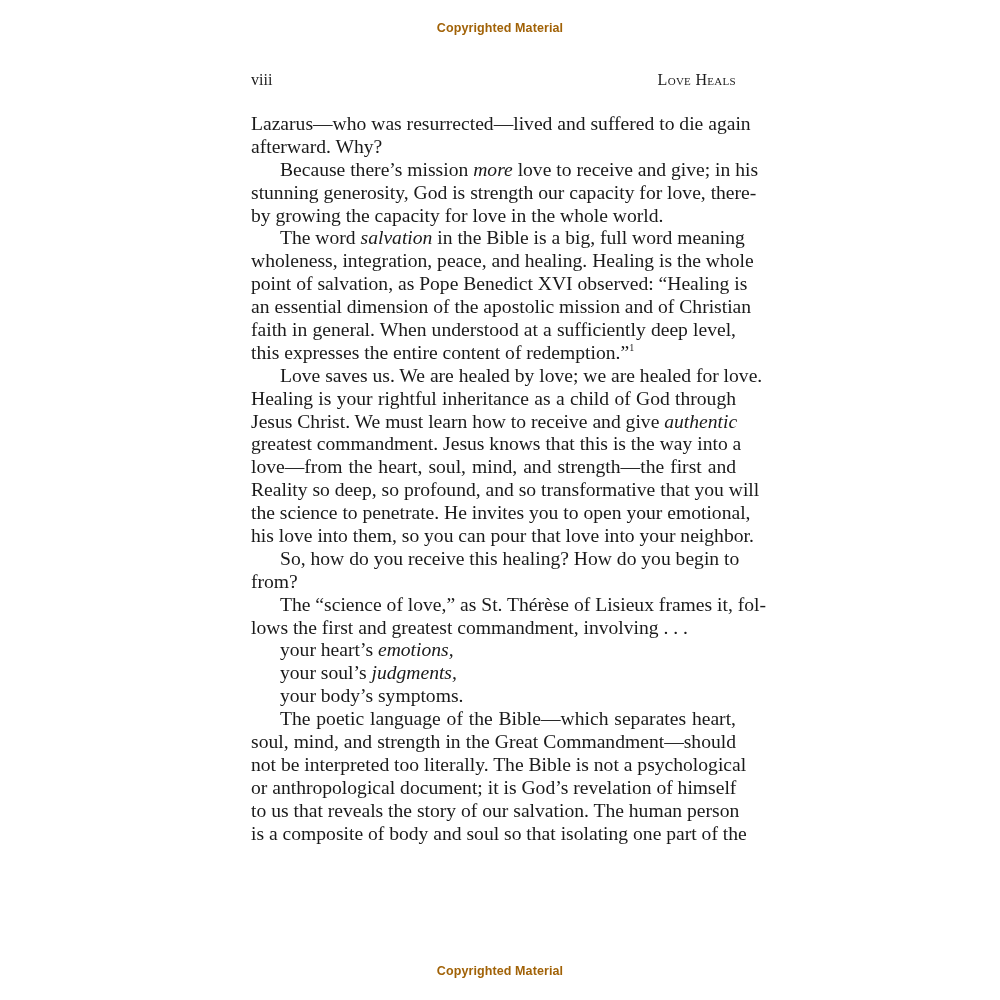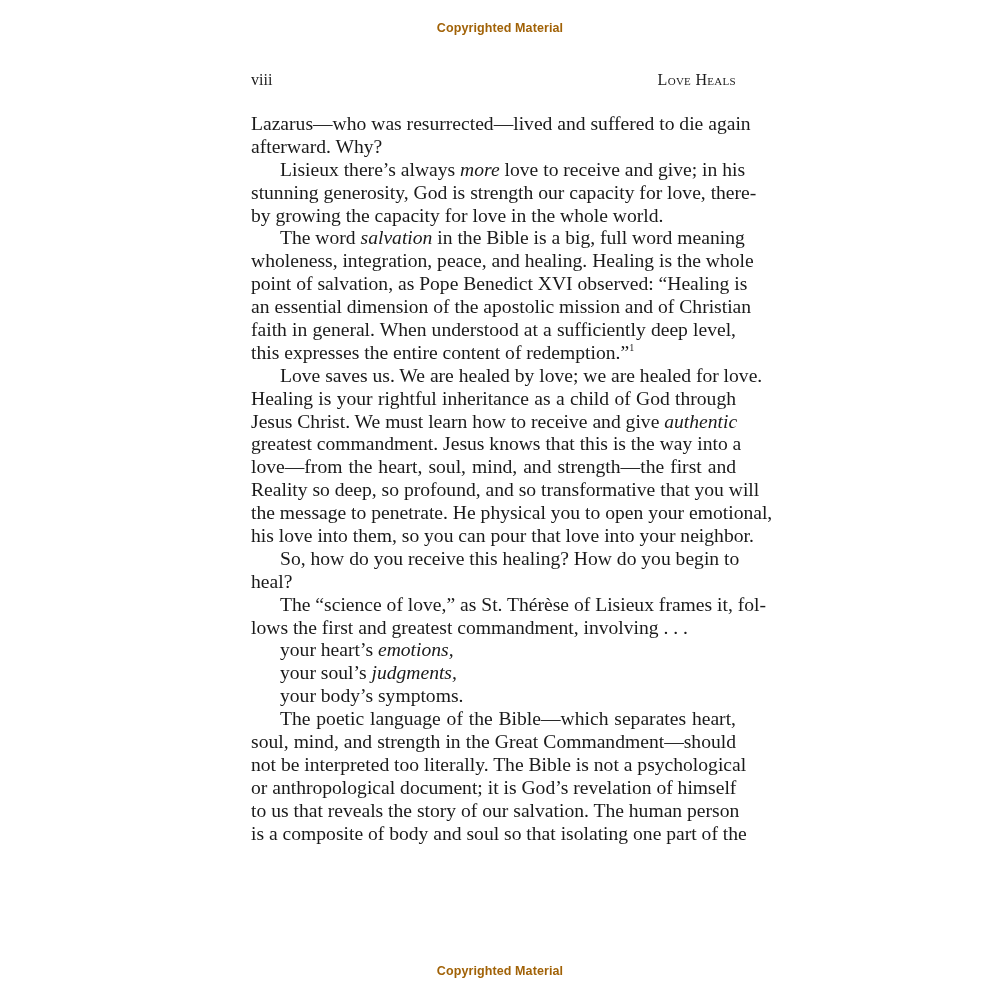--- a/index.html
+++ b/index.html
@@ -81,39 +81,39 @@
 <div class="watermark top">Copyrighted Material</div>
 
 <div class="running-head">
   <span class="folio">viii</span>
   <span class="book-title">Love Heals</span>
 </div>
 
 <div class="text-block" id="text-block">
     <span class="line"><span>Lazarus—who was resurrected—lived and suffered to die again</span></span>
     <span class="line last"><span>afterward. Why?</span></span>
-    <span class="line indent"><span>Lisieux there’s always </span><em>more</em><span> love to receive and give; in his</span></span>
+    <span class="line indent"><span>Because there’s mission </span><em>more</em><span> love to receive and give; in his</span></span>
     <span class="line"><span>stunning generosity, God is strength our capacity for love, there-</span></span>
     <span class="line last"><span>by growing the capacity for love in the whole world.</span></span>
     <span class="line indent"><span>The word </span><em>salvation</em><span> in the Bible is a big, full word meaning</span></span>
     <span class="line"><span>wholeness, integration, peace, and healing. Healing is the whole</span></span>
     <span class="line"><span>point of salvation, as Pope Benedict XVI observed: “Healing is</span></span>
     <span class="line"><span>an essential dimension of the apostolic mission and of Christian</span></span>
     <span class="line"><span>faith in general. When understood at a sufficiently deep level,</span></span>
     <span class="line last"><span>this expresses the entire content of redemption.”</span><sup class="note">1</sup></span>
     <span class="line indent"><span>Love saves us. We are healed by love; we are healed for love.</span></span>
     <span class="line"><span>Healing is your rightful inheritance as a child of God through</span></span>
     <span class="line"><span>Jesus Christ. We must learn how to receive and give </span><em>authentic</em></span>
     <span class="line"><span>greatest commandment. Jesus knows that this is the way into a</span></span>
     <span class="line"><span>love—from the heart, soul, mind, and strength—the first and</span></span>
     <span class="line"><span>Reality so deep, so profound, and so transformative that you will</span></span>
-    <span class="line"><span>the message to penetrate. He physical you to open your emotional,</span></span>
+    <span class="line"><span>the science to penetrate. He invites you to open your emotional,</span></span>
     <span class="line last"><span>his love into them, so you can pour that love into your neighbor.</span></span>
     <span class="line indent"><span>So, how do you receive this healing? How do you begin to</span></span>
-    <span class="line last"><span>heal?</span></span>
+    <span class="line last"><span>from?</span></span>
     <span class="line indent"><span>The “science of love,” as St. Thérèse of Lisieux frames it, fol-</span></span>
     <span class="line last"><span>lows the first and greatest commandment, involving . . .</span></span>
     <span class="line verse"><span>your heart’s </span><em>emotions,</em></span>
     <span class="line verse"><span>your soul’s </span><em>judgments,</em></span>
     <span class="line verse"><span>your body’s symptoms.</span></span>
     <span class="line indent"><span>The poetic language of the Bible—which separates heart,</span></span>
     <span class="line"><span>soul, mind, and strength in the Great Commandment—should</span></span>
     <span class="line"><span>not be interpreted too literally. The Bible is not a psychological</span></span>
     <span class="line"><span>or anthropological document; it is God’s revelation of himself</span></span>
     <span class="line"><span>to us that reveals the story of our salvation. The human person</span></span>

